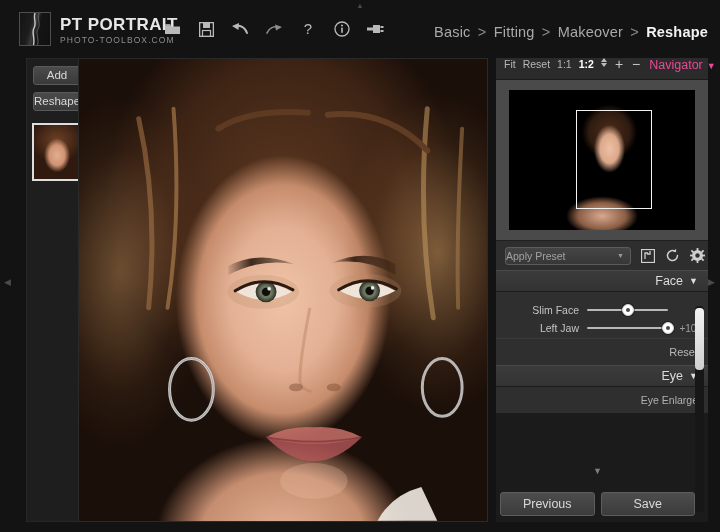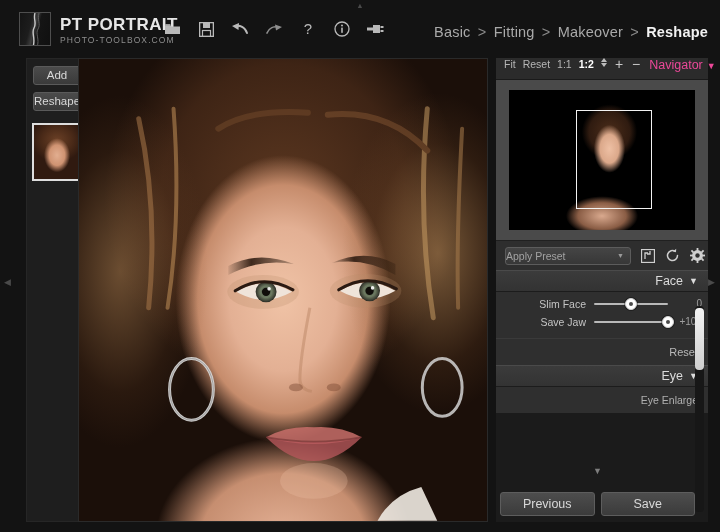--- a/index.html
+++ b/index.html
@@ -124,21 +124,21 @@
   .sec-header { height: 22px; background: linear-gradient(#3b3b3b,#333333);
                 border-top: 1px solid #4a4a4a; border-bottom: 1px solid #1c1c1c;
                 display: flex; align-items: center; justify-content: flex-end;
                 padding-right: 10px; cursor: pointer; }
   .sec-header .t { color: #dcdcdc; font-size: 12.5px; }
   .sec-header .caret { color: #dcdcdc; font-size: 9px; margin-left: 6px; }
   .sec-body { background: #2f2f2f; padding: 6px 0 4px; }
 
   .sub-label { text-align: right; color: #b0b0b0; font-size: 10.5px; padding: 1px 10px 3px 0; }
 
-  .slider-row { display: flex; align-items: flex-start; height: 18px; padding: 0 6px 0 12px; }
+  .slider-row { display: flex; align-items: flex-end; height: 18px; padding: 0 6px 0 5px; }
   .sl-name { width: 86px; text-align: right; color: #c4c4c4; font-size: 10.5px;
              padding-right: 8px; flex: 0 0 auto; }
   .sl-track { position: relative; flex: 1 1 auto; height: 12px; cursor: pointer; }
   .sl-track .bar { position: absolute; left: 0; right: 0; top: 5px; height: 2px;
                    background: #b9b9b9; border-radius: 1px; }
   .sl-track .knob { position: absolute; top: 0; width: 12px; height: 12px; margin-left: -6px;
                     border-radius: 50%; background: #fff; border: 1px solid #d2d2d2;
                     box-shadow: 0 0 0 1px rgba(0,0,0,.35); cursor: grab; }
   .sl-track .knob::after { content:''; position: absolute; left: 3px; top: 3px;
                     width: 4px; height: 4px; border-radius: 50%; background: #4a4a4a; }
@@ -387,21 +387,21 @@
     <div class="sec-body">
       <div class="slider-row">
         <span class="sl-name">Slim Face</span>
         <span class="sl-track">
           <span class="bar"></span>
           <span class="knob" style="left:50%"></span>
         </span>
         <span class="sl-val">0</span>
       </div>
       <div class="slider-row">
-        <span class="sl-name">Save Jaw</span>
+        <span class="sl-name">Left Jaw</span>
         <span class="sl-track">
           <span class="bar"></span>
           <span class="knob" style="left:100%"></span>
         </span>
         <span class="sl-val">+100</span>
       </div>
     </div>
     <div class="reset-row">
       <span>Reset</span>
     </div>

